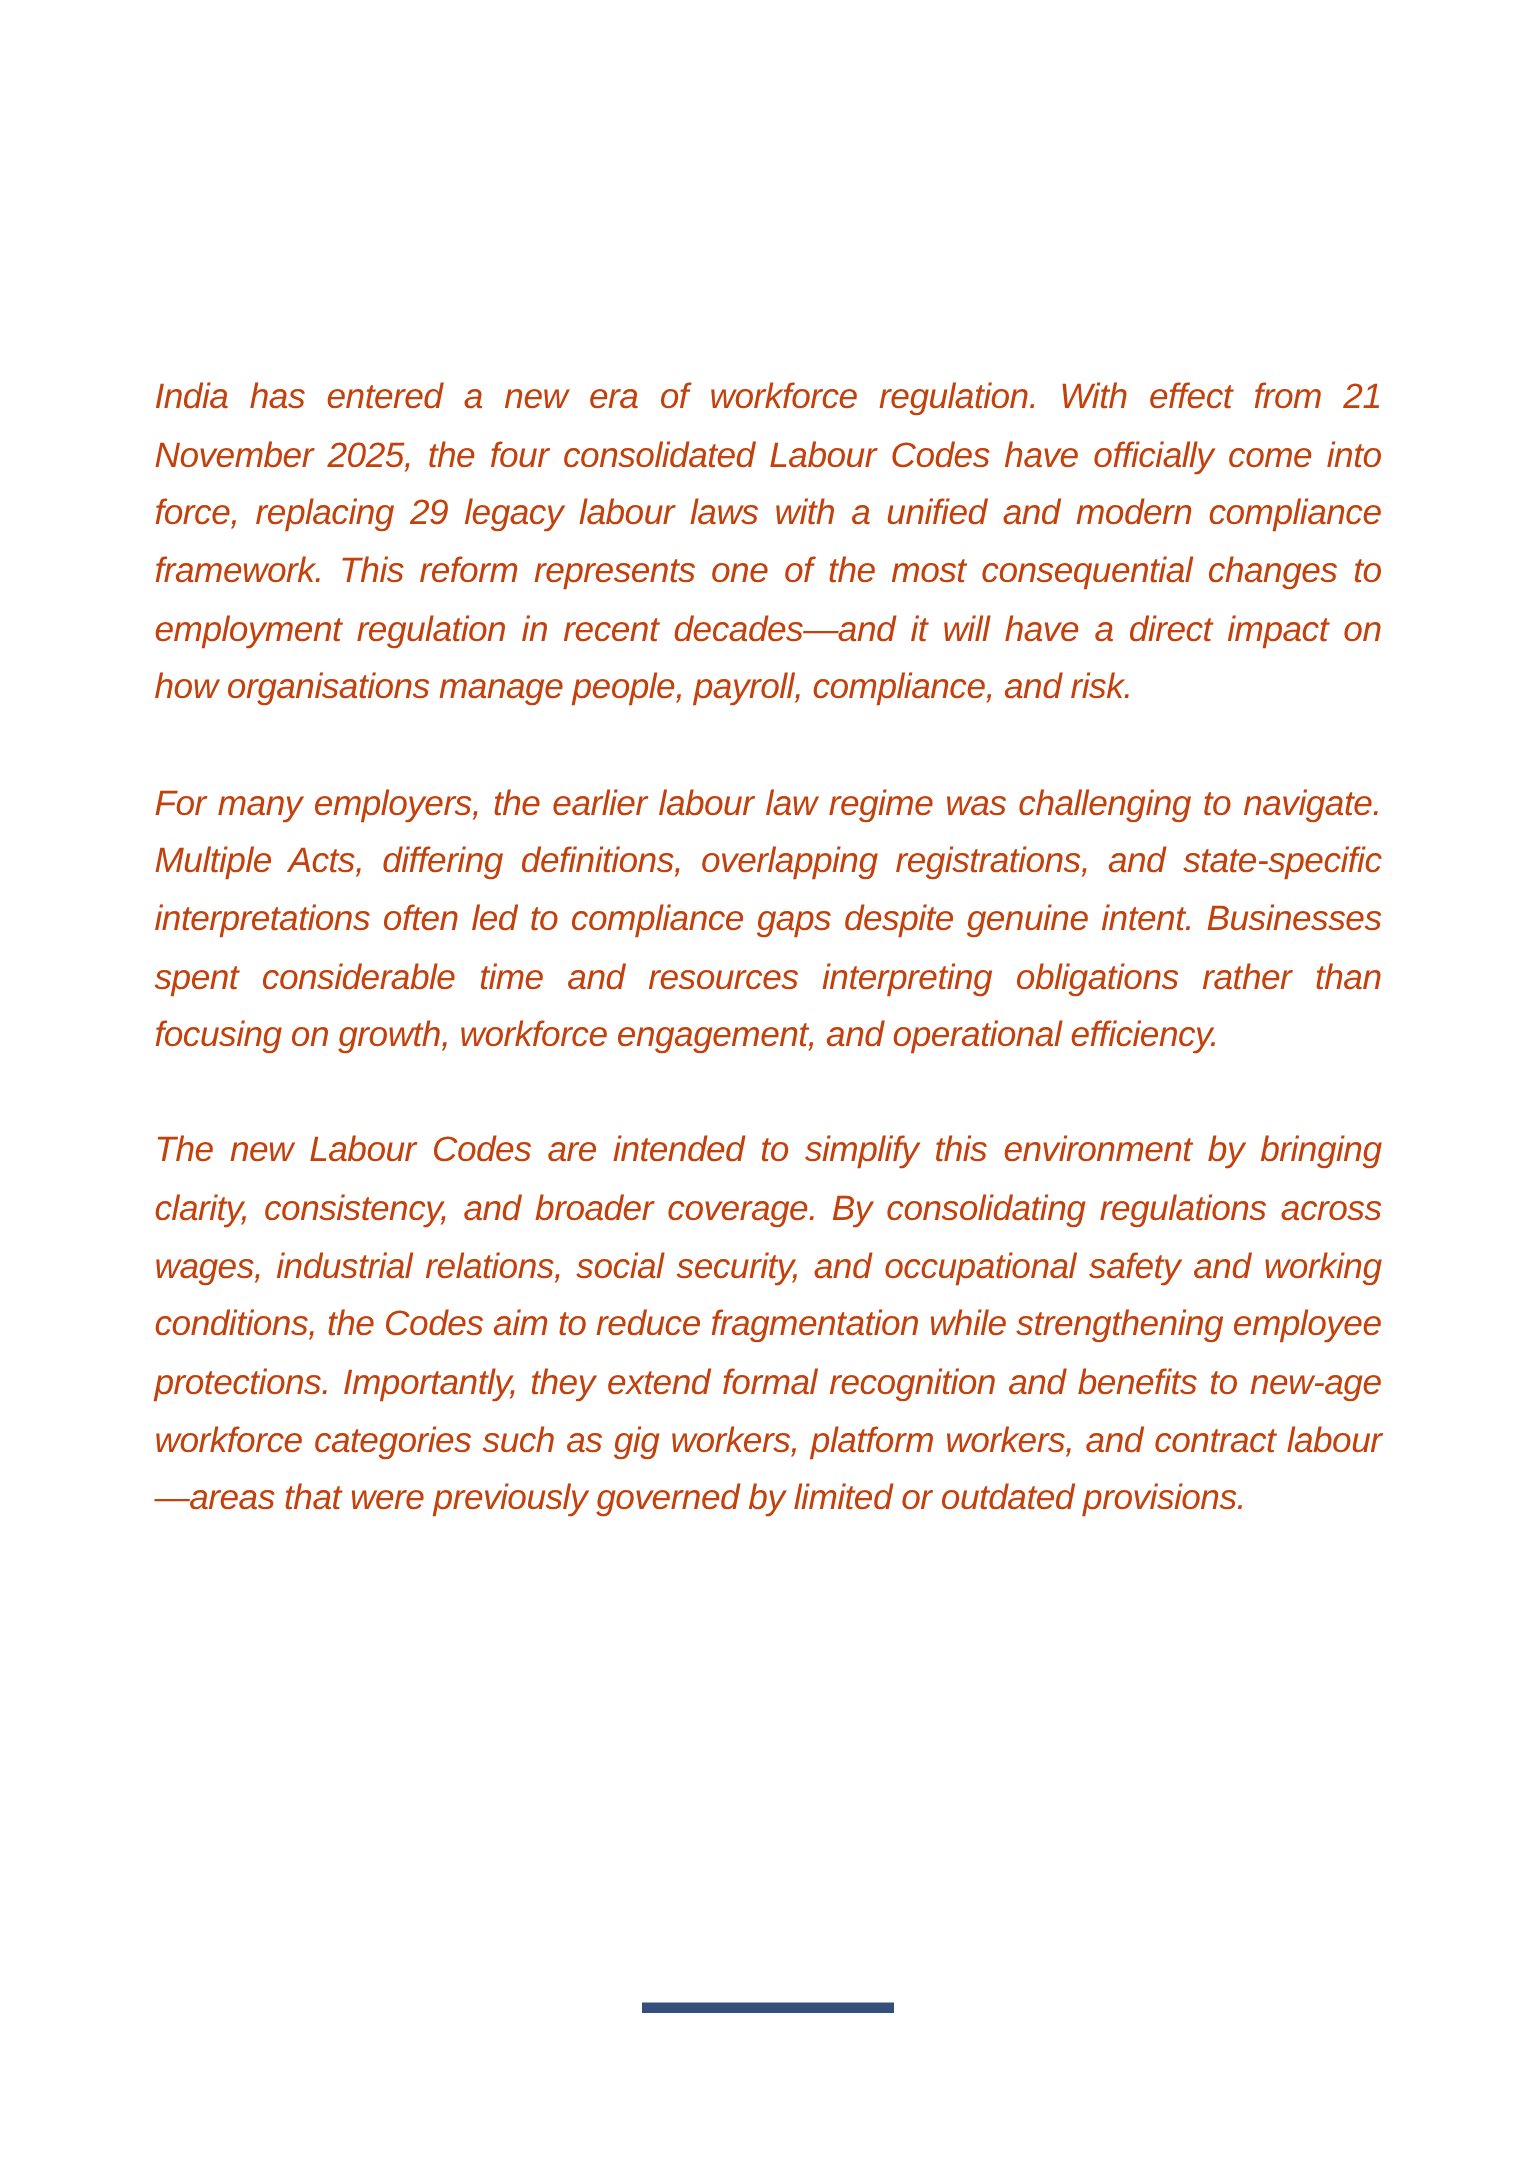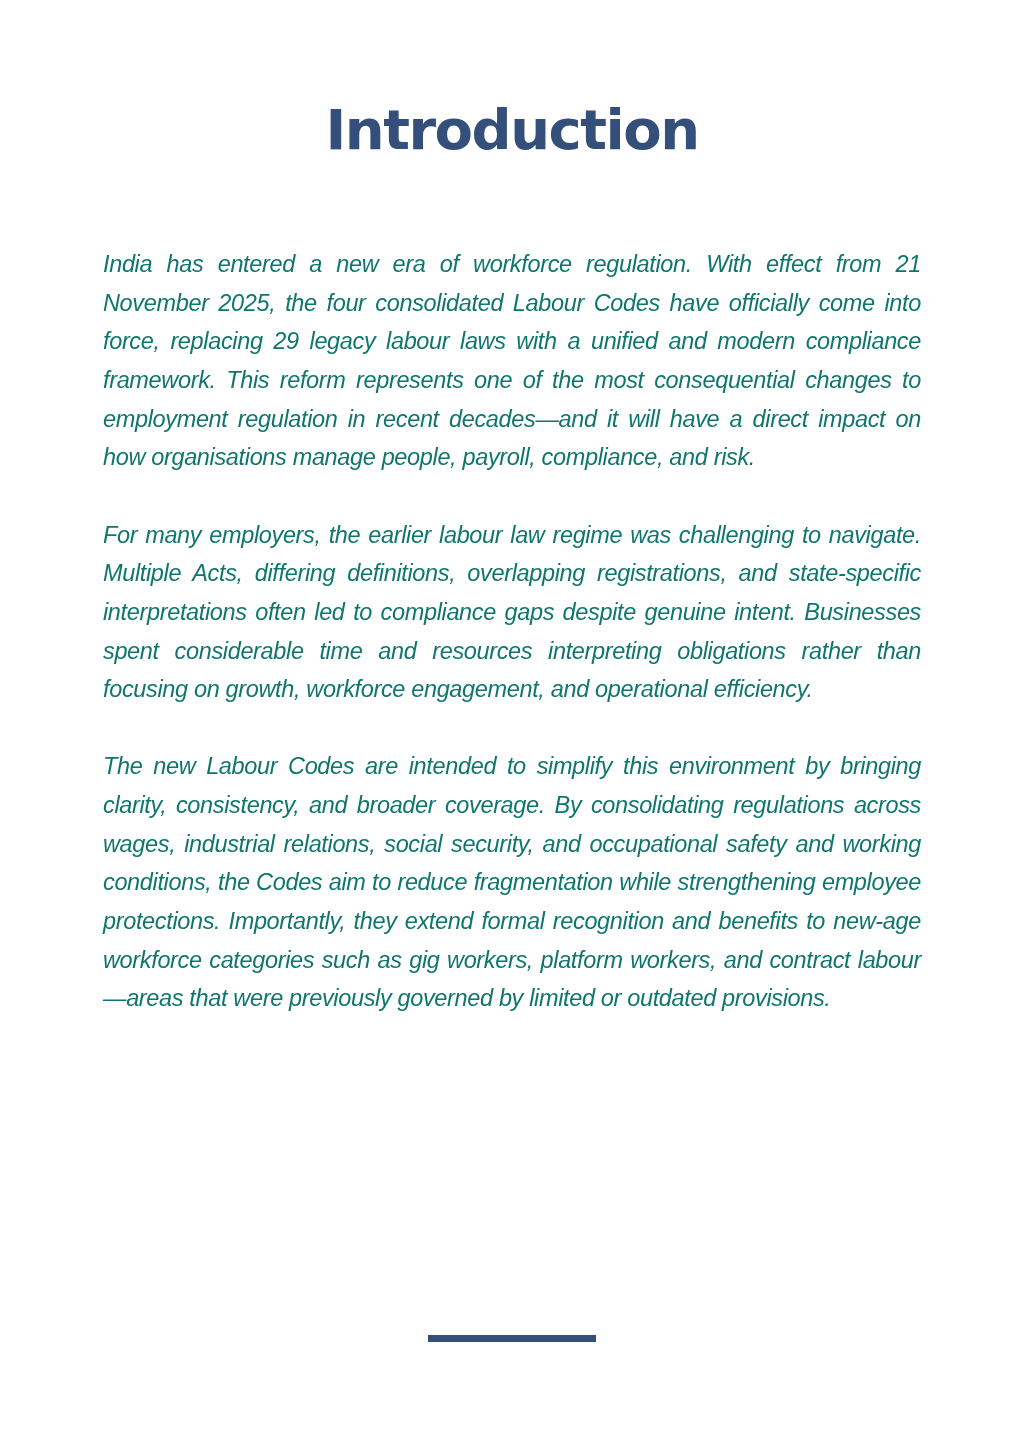--- a/index.html
+++ b/index.html
@@ -39,39 +39,38 @@
       left: 103px;
       top: 245px;
       width: 818px;
     }
     .para {
       margin: 0 0 38.6px 0;
       font-family: "Liberation Sans", sans-serif;
       font-style: italic;
       font-size: 23.5px;
       line-height: 38.65px;
-      color: #0f766e;
+      color: #c2410c;
       text-align: justify;
       letter-spacing: -0.35px;
       word-spacing: 0px;
     }
     .rule {
       position: absolute;
       left: 428px;
       top: 1335px;
       width: 168px;
       height: 7px;
       background: #34507a;
     }
   </style>
 </head>
 <body>
 
 <div class="page">
-  <h1 class="title">Introduction</h1>
 
   <div class="body">
     <p class="para">India has entered a new era of workforce regulation. With effect from 21 November 2025, the four consolidated Labour Codes have officially come into force, replacing 29 legacy labour laws with a unified and modern compliance framework. This reform represents one of the most consequential changes to employment regulation in recent decades—and it will have a direct impact on how organisations manage people, payroll, compliance, and risk.</p>
     <p class="para">For many employers, the earlier labour law regime was challenging to navigate. Multiple Acts, differing definitions, overlapping registrations, and state-specific interpretations often led to compliance gaps despite genuine intent. Businesses spent considerable time and resources interpreting obligations rather than focusing on growth, workforce engagement, and operational efficiency.</p>
     <p class="para">The new Labour Codes are intended to simplify this environment by bringing clarity, consistency, and broader coverage. By consolidating regulations across wages, industrial relations, social security, and occupational safety and working conditions, the Codes aim to reduce fragmentation while strengthening employee protections. Importantly, they extend formal recognition and benefits to new-age workforce categories such as gig workers, platform workers, and contract labour—areas that were previously governed by limited or outdated provisions.</p>
   </div>
 
   <div class="rule"></div>
 </div>
 

